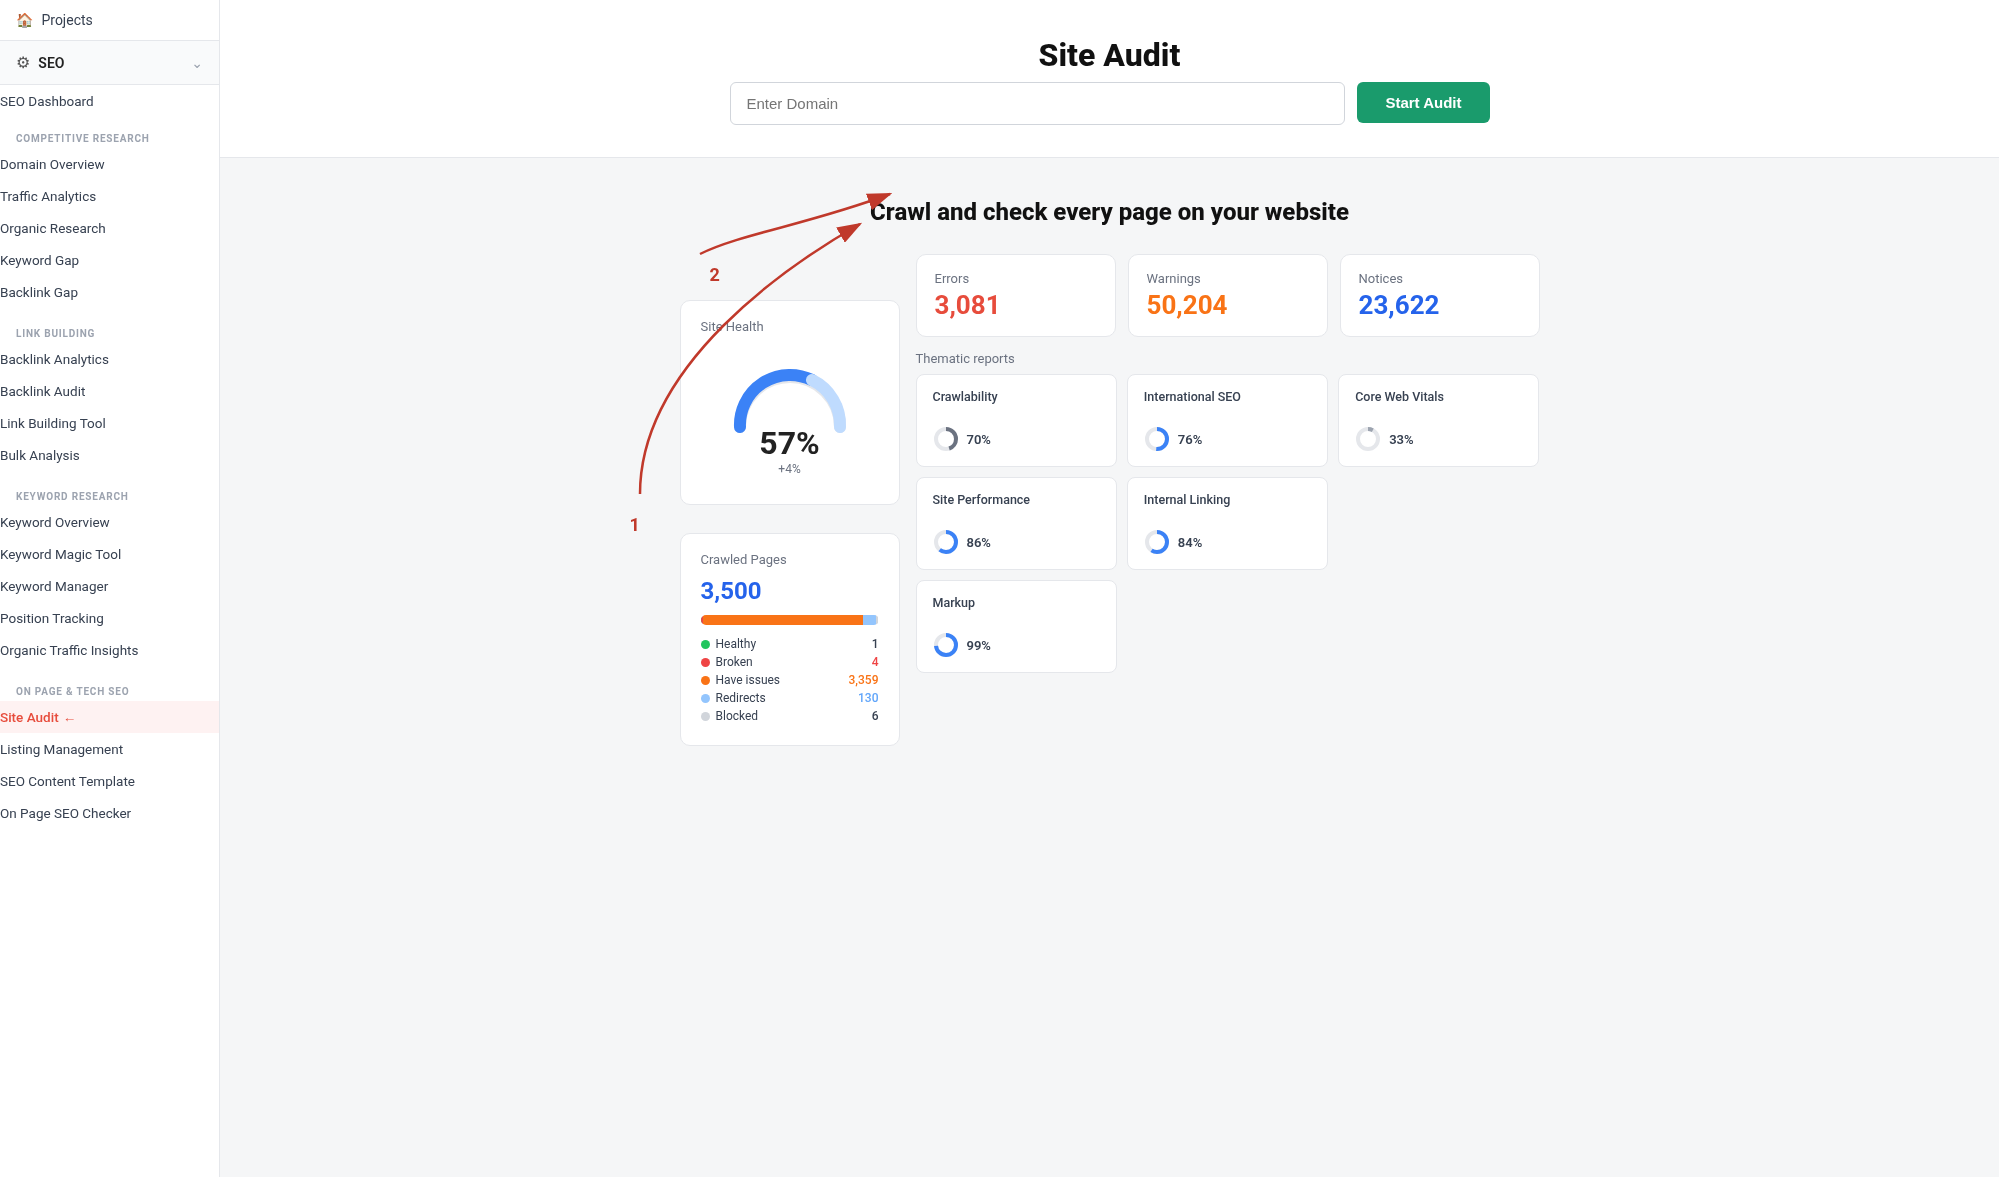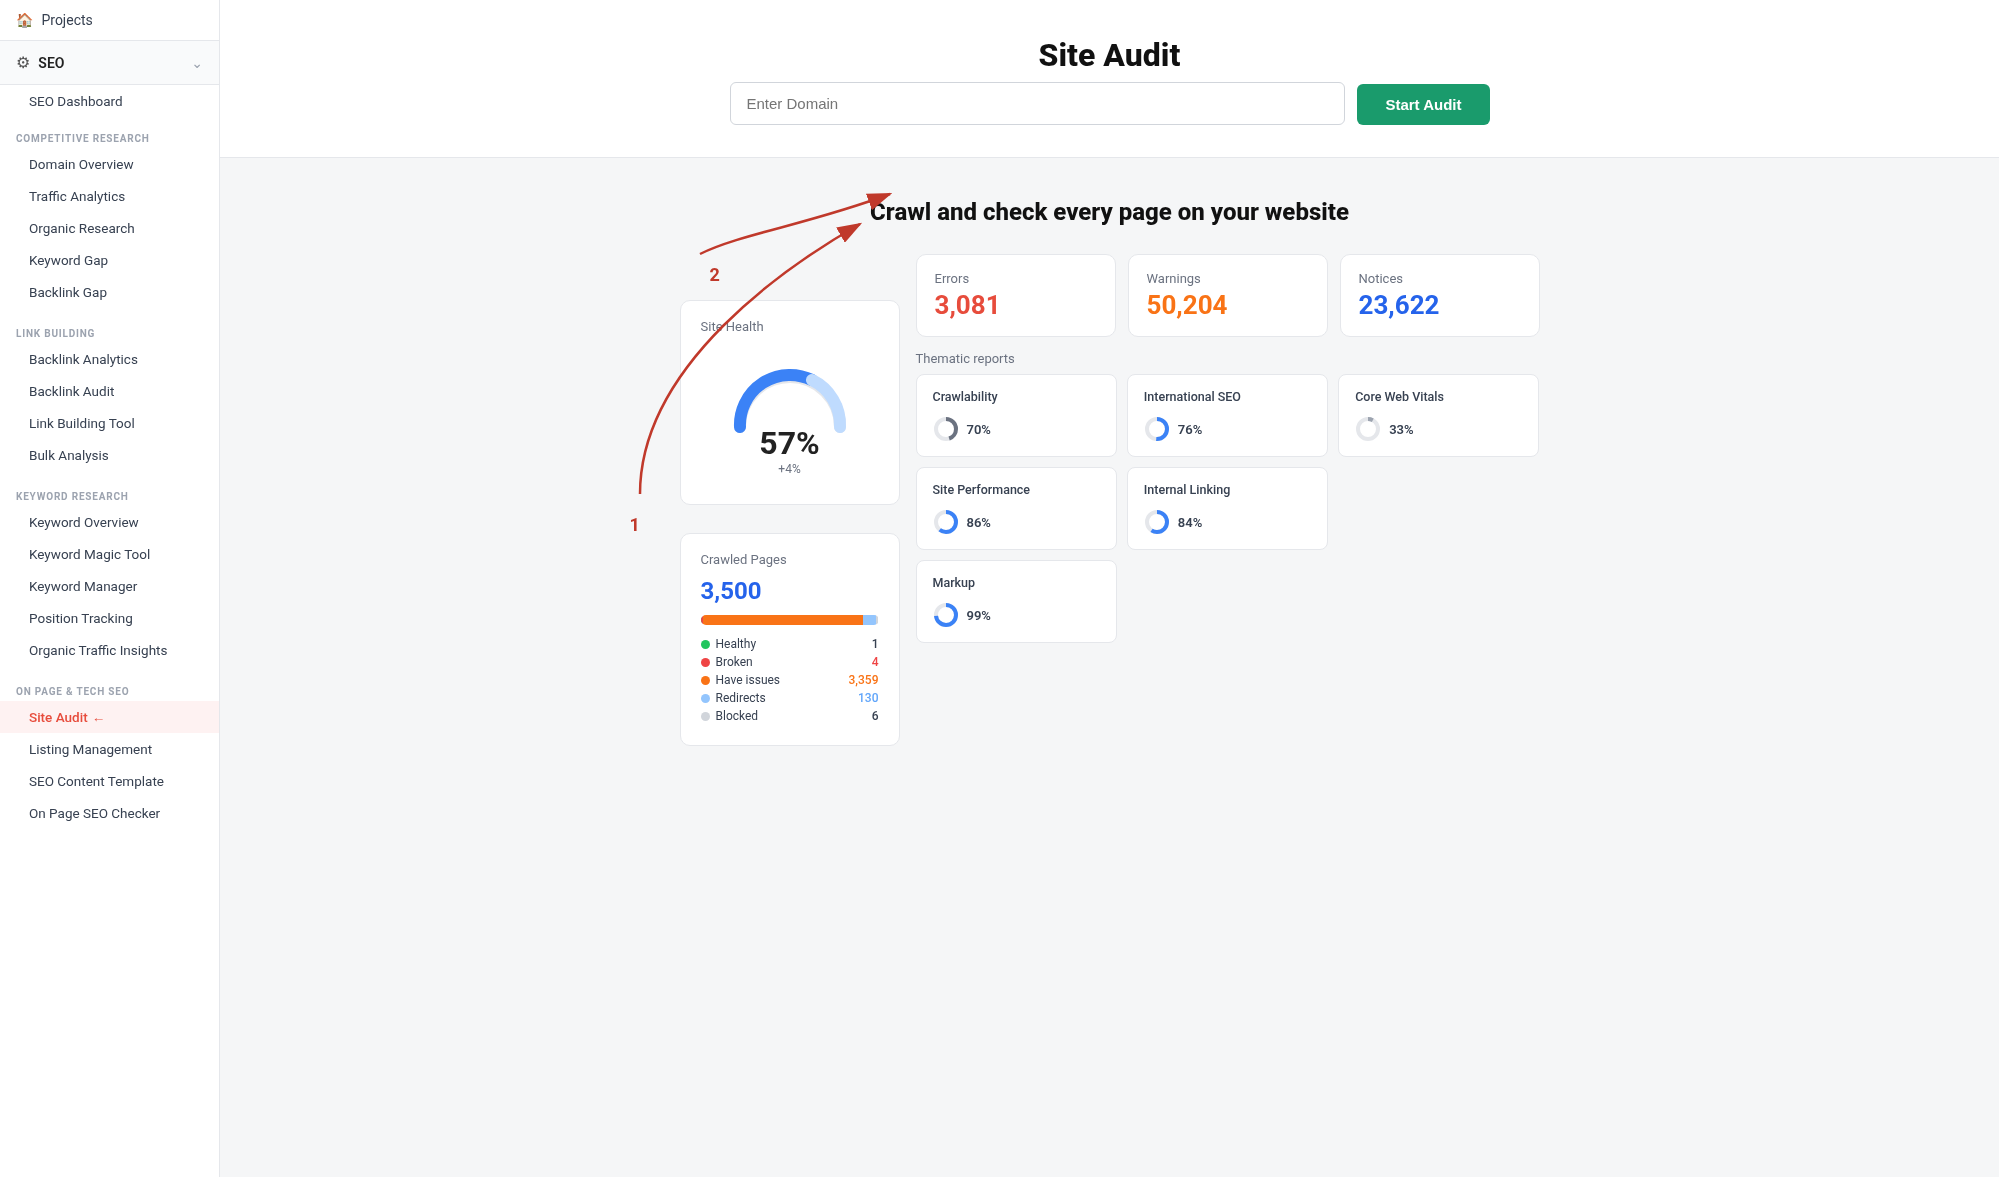--- a/index.html
+++ b/index.html
@@ -30,21 +30,21 @@
       font-size: 10px;
       font-weight: 700;
       letter-spacing: 0.08em;
       color: #9ca3af;
       padding: 6px 16px 4px 16px;
       text-transform: uppercase;
     }
     .nav-item {
       display: flex;
       align-items: center;
-      padding: 8px 29px;
+      padding: 8px 0;
       cursor: pointer;
       color: #374151;
       font-size: 13.5px;
       border-radius: 0;
       transition: background 0.15s;
     }
     .nav-item.active {
       background: #fef2f2;
       color: #e74c3c;
       font-weight: 500;
@@ -108,21 +108,21 @@
       color: #111;
       margin-bottom: 8px;
     }
     .hero-subtitle {
       font-size: 15px;
       color: #6b7280;
       margin-bottom: 24px;
     }
     .hero-input-row {
       display: flex;
-      align-items: flex-end;
+      align-items: flex-start;
       justify-content: center;
       gap: 12px;
       max-width: 760px;
       margin: 0 auto;
     }
     .hero-input {
       flex: 1;
       border: 1.5px solid #d1d5db;
       border-radius: 6px;
       padding: 12px 16px;
@@ -285,21 +285,21 @@
       grid-template-columns: 1fr 1fr 1fr;
       gap: 10px;
     }
     .thematic-card {
       background: #fff;
       border-radius: 8px;
       border: 1px solid #e5e7eb;
       padding: 14px 16px;
       display: flex;
       flex-direction: column;
-      gap: 12px;
+      gap: 22px;
     }
     .thematic-card-title {
       font-size: 12.5px;
       color: #374151;
       font-weight: 500;
     }
     .thematic-card-row {
       display: flex;
       align-items: center;
       gap: 8px;

